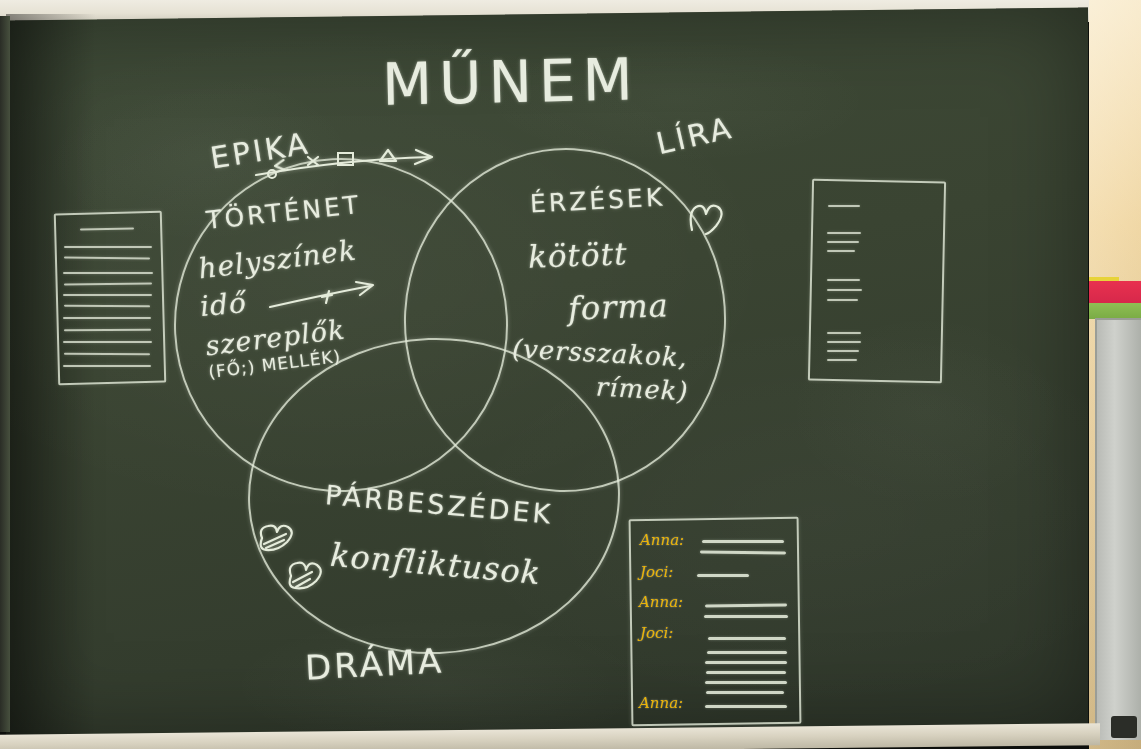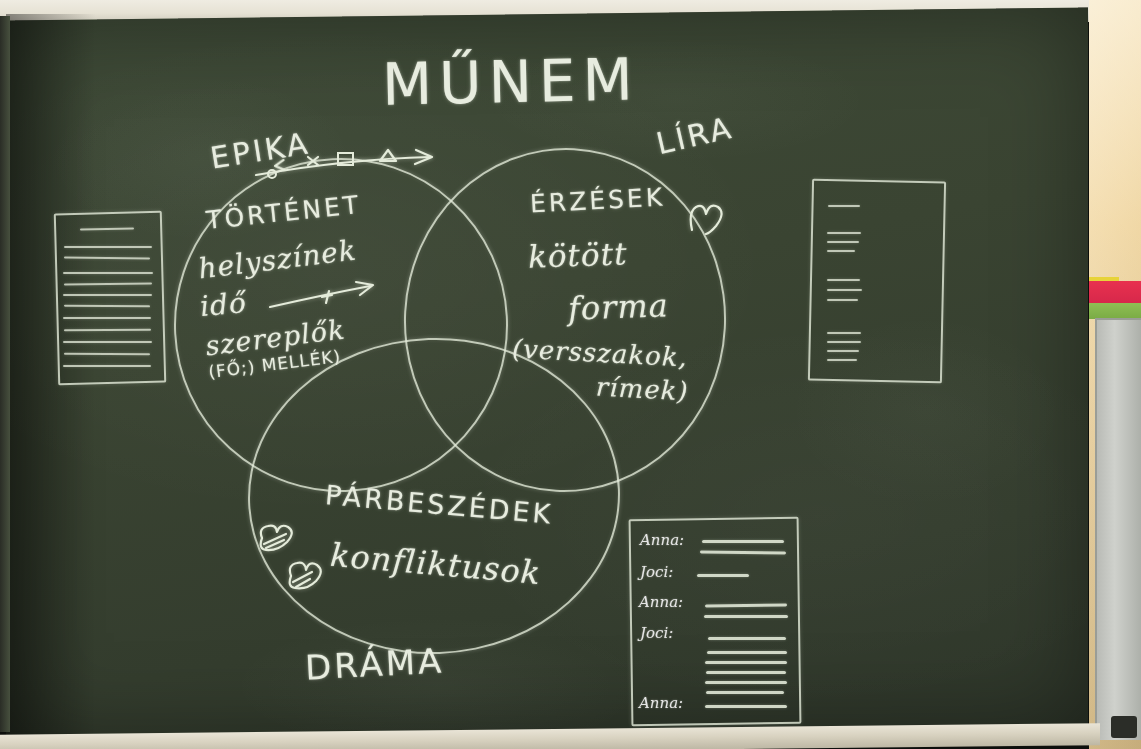--- a/index.html
+++ b/index.html
@@ -159,21 +159,21 @@
   }
   .dline {
     position: absolute;
     height: 3px;
     background: rgba(230,237,220,.88);
     border-radius: 2px;
     box-shadow: 0 0 3px rgba(230,237,220,.3);
   }
   .dlabel {
     position: absolute;
-    color: #e5e5e5;
+    color: #eab308;
     font-family: "DejaVu Serif", serif;
     font-style: italic;
     font-size: 15px;
     text-shadow: 0 0 2px rgba(231,236,223,.5);
   }
 
   svg.chalk-svg { position: absolute; overflow: visible; }
   svg.chalk-svg path, svg.chalk-svg line, svg.chalk-svg polyline {
     stroke: #e4ebda;
     stroke-width: 2.2;

